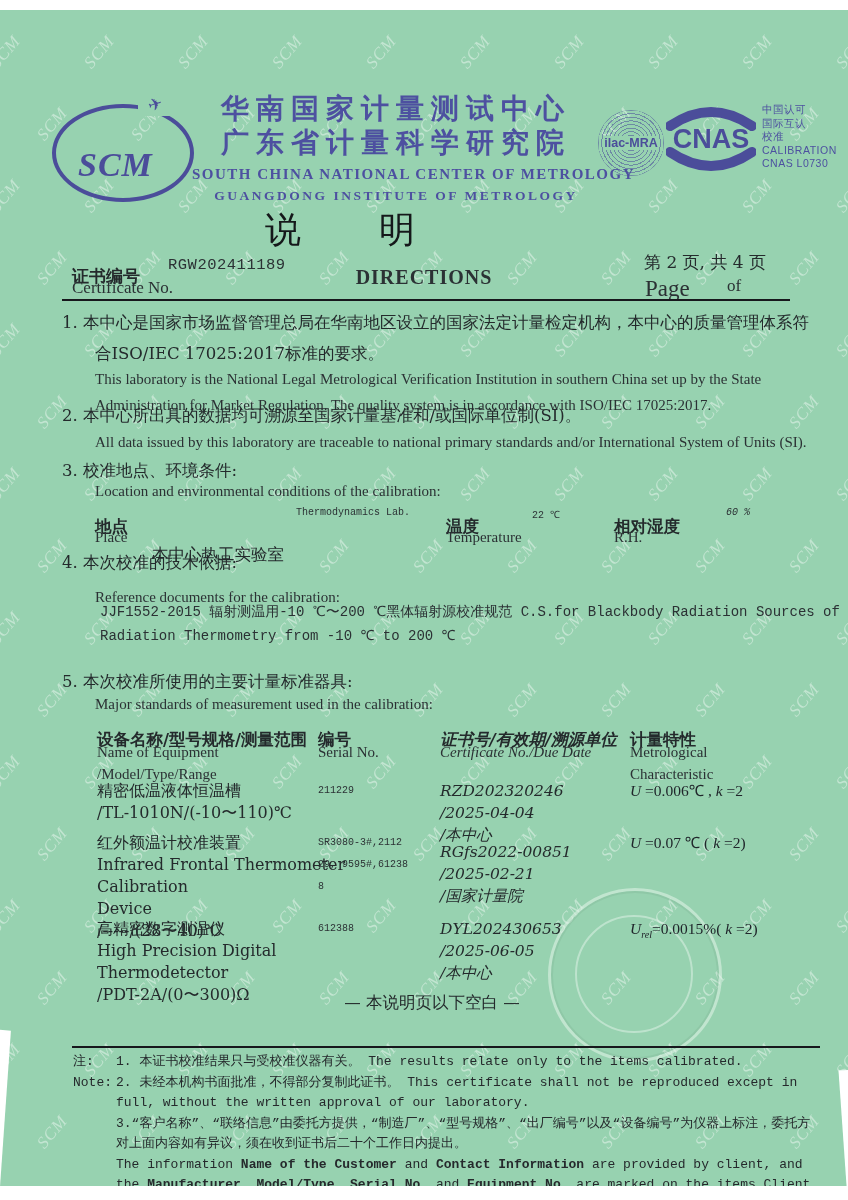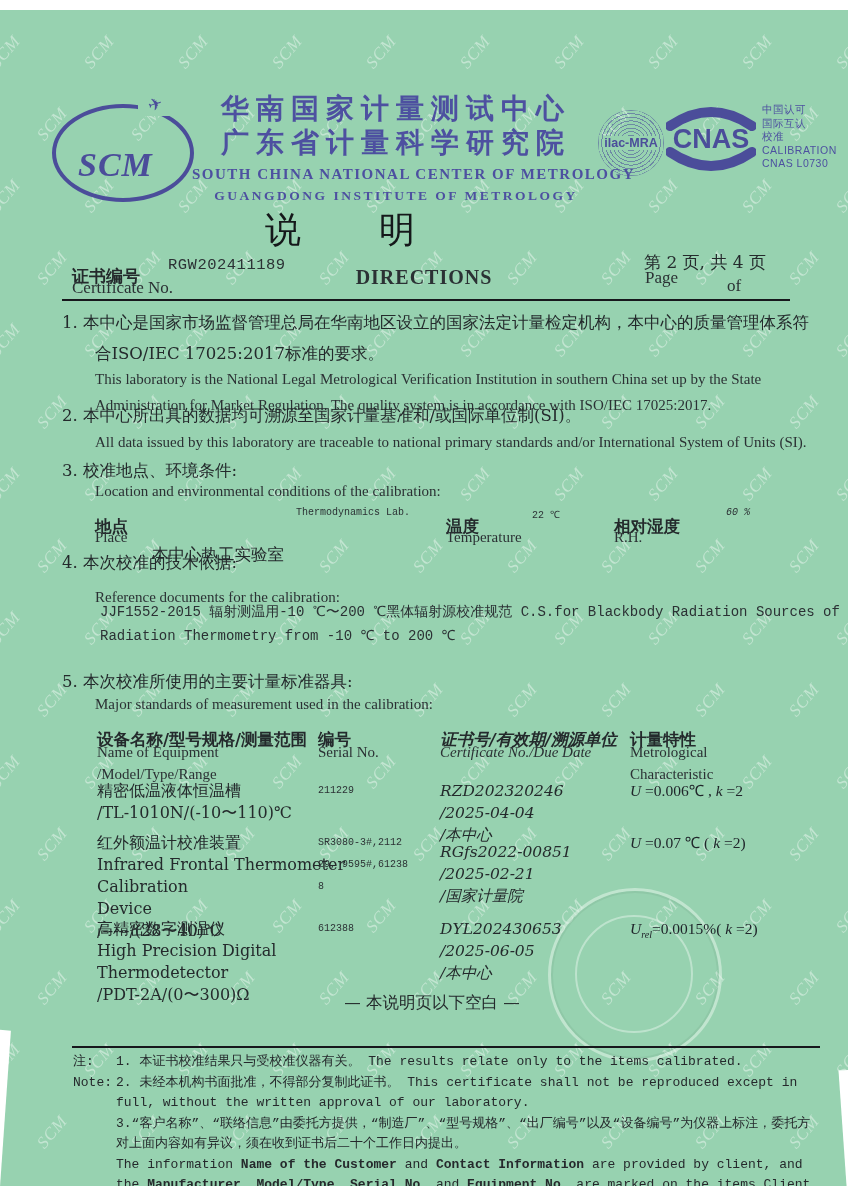--- a/index.html
+++ b/index.html
@@ -42,21 +42,21 @@
   .accred{left:762px;top:93px;width:84px;font-family:"Liberation Sans",sans-serif;font-size:10.5px;
       color:#4d50a0;line-height:13.5px;letter-spacing:0.5px;}
   
   .doc-title{left:0;top:196px;width:680px;text-align:center;font-family:"DejaVu Serif",serif;
       font-size:36px;color:#15181a;letter-spacing:78px;text-indent:78px;font-weight:500;}
   .cert-label{left:72px;top:243px;font-size:17px;}
   .cert-no{left:168px;top:246px;font-size:15.5px;letter-spacing:0.5px;}
   .cert-label-en{left:72px;top:268px;font-size:17px;}
   .directions{left:0;top:256px;width:848px;text-align:center;font-weight:700;font-size:20px;letter-spacing:1px;}
   .page-cn{left:644px;top:241px;font-size:17px;}
-  .page-en-a{left:645px;top:258px;font-size:17px;}
+  .page-en-a{left:645px;top:266px;font-size:23px;}
   .page-en-b{left:727px;top:266px;font-size:17px;}
   .rule1{left:62px;top:289px;width:728px;height:2px;background:#17171c;}
   .rule2{left:72px;top:1036px;width:748px;height:2px;background:#17171c;}
   
   .lines .ln{white-space:nowrap;}
   .s1cn{left:62px;top:297px;width:760px;line-height:31px;}
   .s1cn .ln + .ln{padding-left:33px;}
   .s1en{left:95px;top:356px;width:730px;line-height:26px;}
   .s2cn{left:62px;top:395px;width:760px;}
   .s2en{left:95px;top:424px;width:740px;}

